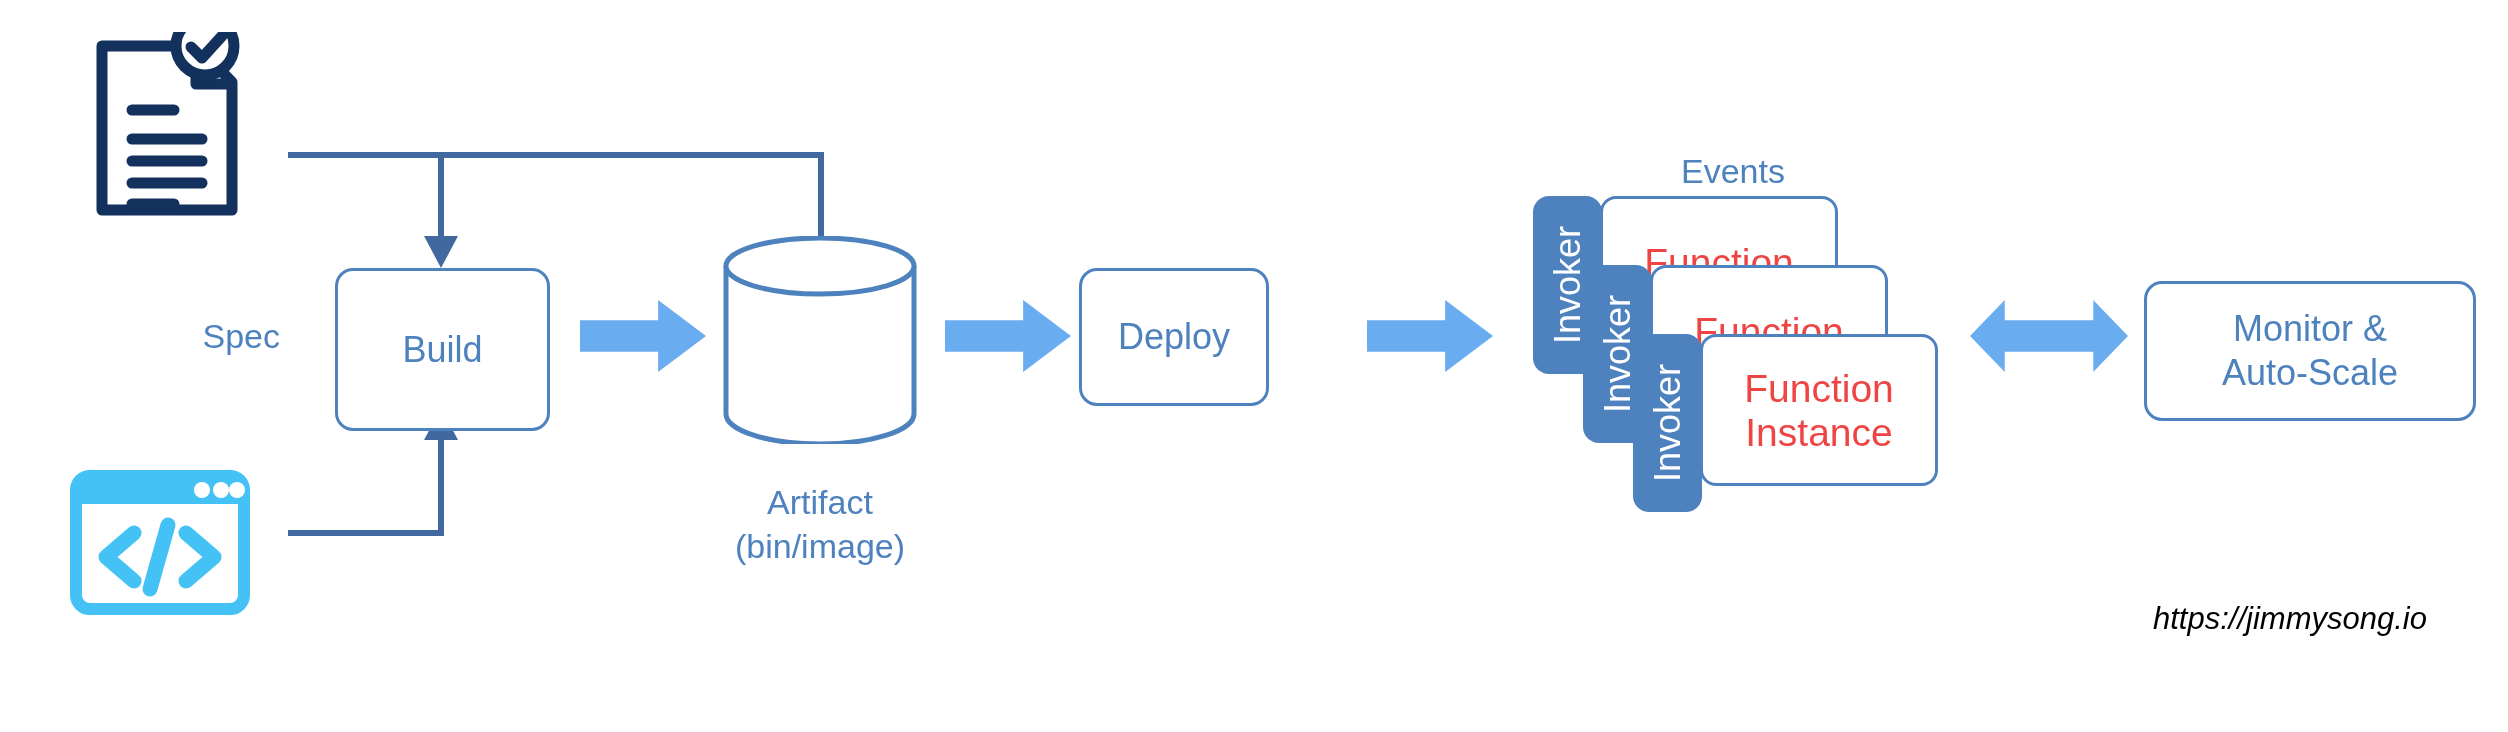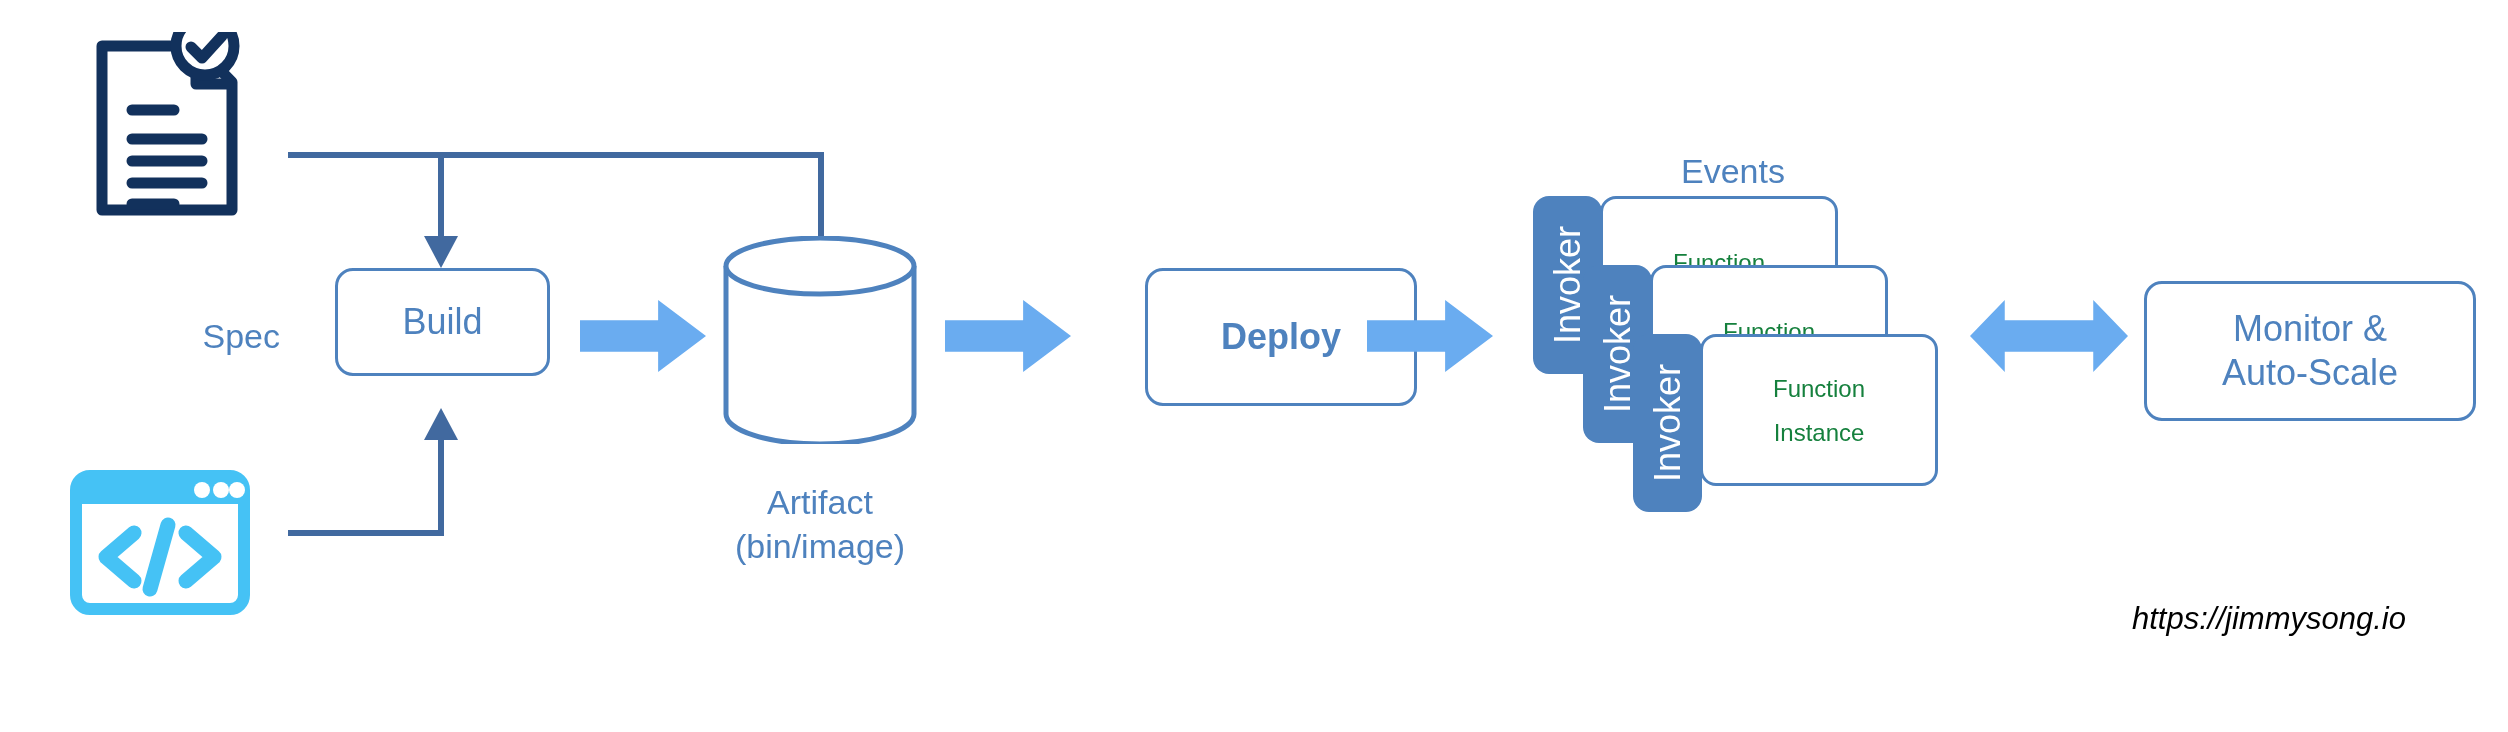--- a/index.html
+++ b/index.html
@@ -61,22 +61,22 @@
   
   .funcbox {
     border: 3px solid #4E82BE;
     border-radius: 16px;
     background: #ffffff;
     box-sizing: border-box;
   }
   .funcbox .ftext {
     position: absolute;
     left: 0; right: 0;
-    color: #15803d;
-    font-size: 24px;
+    color: #ef4444;
+    font-size: 39px;
     line-height: 44px;
     text-align: center;
     white-space: pre-line;
   }
   .invoker {
     background: #4E82BE;
     border-radius: 16px;
     box-sizing: border-box;
   }
   .invoker span {
@@ -91,20 +91,21 @@
     white-space: nowrap;
   }
 
   
   .watermark {
     color: #000000;
     font-style: italic;
     font-size: 31px;
     font-family: "Liberation Sans", sans-serif;
     white-space: nowrap;
+    margin-left: 21px;
   }
 </style>
 </head>
 <body>
 
 <div id="canvas">
 
   <div class="abs" style="left:92px; top:32px; width:160px; height:190px;">
     <svg width="160" height="190" viewBox="0 0 160 190" xmlns="http://www.w3.org/2000/svg">
       <path d="M10 14 L105 14 L140 50 L140 178 L10 178 Z" fill="#ffffff" stroke="#12315C" stroke-width="11" stroke-linejoin="round"></path>
@@ -148,38 +149,38 @@
   </div>
 
   <div class="abs cline" style="left:288px; top:530px; width:156px; height:6px;"></div>
   <div class="abs cline" style="left:438px; top:440px; width:6px; height:96px;"></div>
   <div class="abs" style="left:424px; top:408px; width:34px; height:32px;">
     <svg width="34" height="32" viewBox="0 0 34 32">
         <polygon points="17,0 34,32 0,32" fill="#41699F"></polygon>
       </svg>
   </div>
 
-  <div class="abs procbox" style="left:335px; top:268px; width:215px; height:108px;">
+  <div class="abs procbox" style="left:335px; top:268px; width:215px; height:163px;">
     <span class="label big">Build</span>
   </div>
 
   <div class="abs blockarrow arrow-right" style="left:580px; top:300px; width:126px; height:72px;"></div>
 
   <div class="abs" style="left:722px; top:236px; width:196px; height:208px;">
     <svg width="196" height="208" viewBox="0 0 196 208" xmlns="http://www.w3.org/2000/svg">
       <path d="M4 30 L4 178 A94 30 0 0 0 192 178 L192 30" fill="#ffffff" stroke="#4E82BE" stroke-width="5"></path>
       <ellipse cx="98" cy="30" rx="94" ry="28" fill="#ffffff" stroke="#4E82BE" stroke-width="5"></ellipse>
     </svg>
   </div>
   <div class="abs label" style="left:700px; top:464px; width:240px;">Artifact
 (bin/image)</div>
 
   <div class="abs blockarrow arrow-right" style="left:945px; top:300px; width:126px; height:72px;"></div>
 
-  <div class="abs procbox" style="left:1145px; top:268px; width:272px; height:138px;font-weight:bold;">
+  <div class="abs procbox" style="left:1079px; top:268px; width:190px; height:138px;">
     <span class="label big">Deploy</span>
   </div>
 
   <div class="abs blockarrow arrow-right" style="left:1367px; top:300px; width:126px; height:72px;"></div>
 
   <div class="abs label" style="left:1608px; top:133px; width:250px;">Events</div>
 
   <div class="abs funcbox" style="left:1600px; top:196px; width:238px; height:130px;">
     <span class="ftext" style="top:42px;">Function</span>
   </div>

